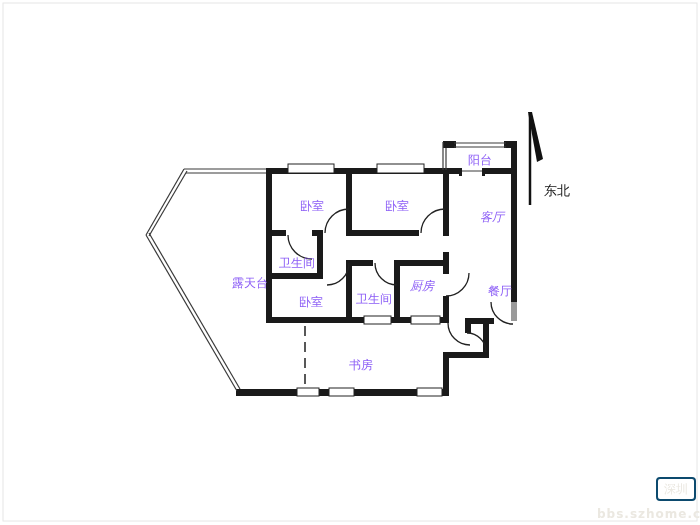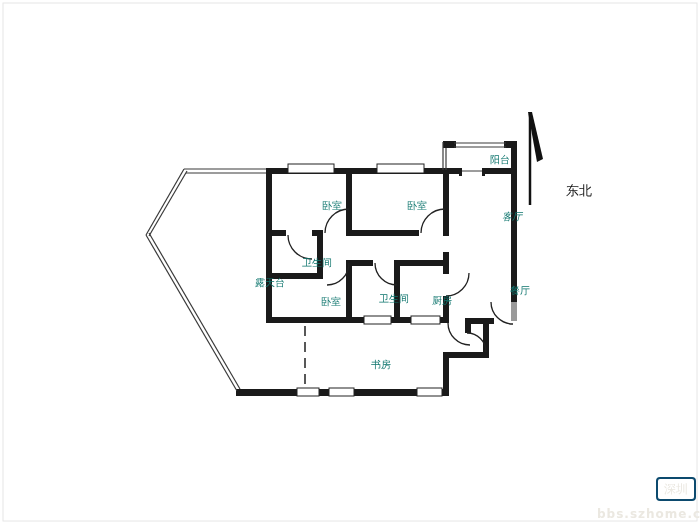--- a/index.html
+++ b/index.html
@@ -3,21 +3,21 @@
 <meta charset="utf-8">
 <style>
   html,body{margin:0;padding:0;background:#fff;}
   #stage{
     position:relative;width:700px;height:525px;background:#ffffff;
     font-family:"DejaVu Sans",sans-serif;overflow:hidden;
   }
   #plan-svg{position:absolute;left:0;top:0;}
   .room-label{
     position:absolute;transform:translate(-50%,-50%);
-    font-size:10px;color:#0f766e;white-space:nowrap;letter-spacing:0px;margin-left:20px;
+    font-size:12px;color:#8b5cf6;white-space:nowrap;letter-spacing:0px;
   }
   .compass-label{
     position:absolute;transform:translate(-50%,-50%);
     font-size:13px;color:#141414;white-space:nowrap;
   }
   .wm{position:absolute;color:#e7e4dc;}
   .wm-title{left:597px;top:468px;font-size:37px;font-weight:bold;letter-spacing:2px;}
   .wm-badge{
     left:656px;top:477px;width:36px;height:20px;border:2px solid #0c4a6e;
     border-radius:4px;font-size:12px;text-align:center;line-height:20px;color:#eae7e0;
@@ -122,22 +122,22 @@
   </svg>
 
   <span class="room-label" style="left:480px;top:160px;">阳台</span>
   <span class="room-label" style="left:312px;top:206px;">卧室</span>
   <span class="room-label" style="left:397px;top:206px;">卧室</span>
   <span class="room-label" style="left:492px;top:217px;font-style:italic;">客厅</span>
   <span class="room-label" style="left:297px;top:263px;">卫生间</span>
   <span class="room-label" style="left:229px;top:283px;padding-left:42px;">露天台</span>
   <span class="room-label" style="left:311px;top:302px;">卧室</span>
   <span class="room-label" style="left:374px;top:299px;">卫生间</span>
-  <span class="room-label" style="left:422px;top:301px;">厨房</span>
+  <span class="room-label" style="left:422px;top:286px;font-style:italic;">厨房</span>
   <span class="room-label" style="left:500px;top:291px;">餐厅</span>
   <span class="room-label" style="left:361px;top:365px;">书房</span>
 
-  <span class="compass-label" style="left:579px;top:191px;">东北</span>
+  <span class="compass-label" style="left:557px;top:191px;">东北</span>
 
   <div class="wm wm-badge">深圳</div>
   <div class="wm wm-url">bbs.szhome.com</div>
 
 </div>
 
 </body></html>

